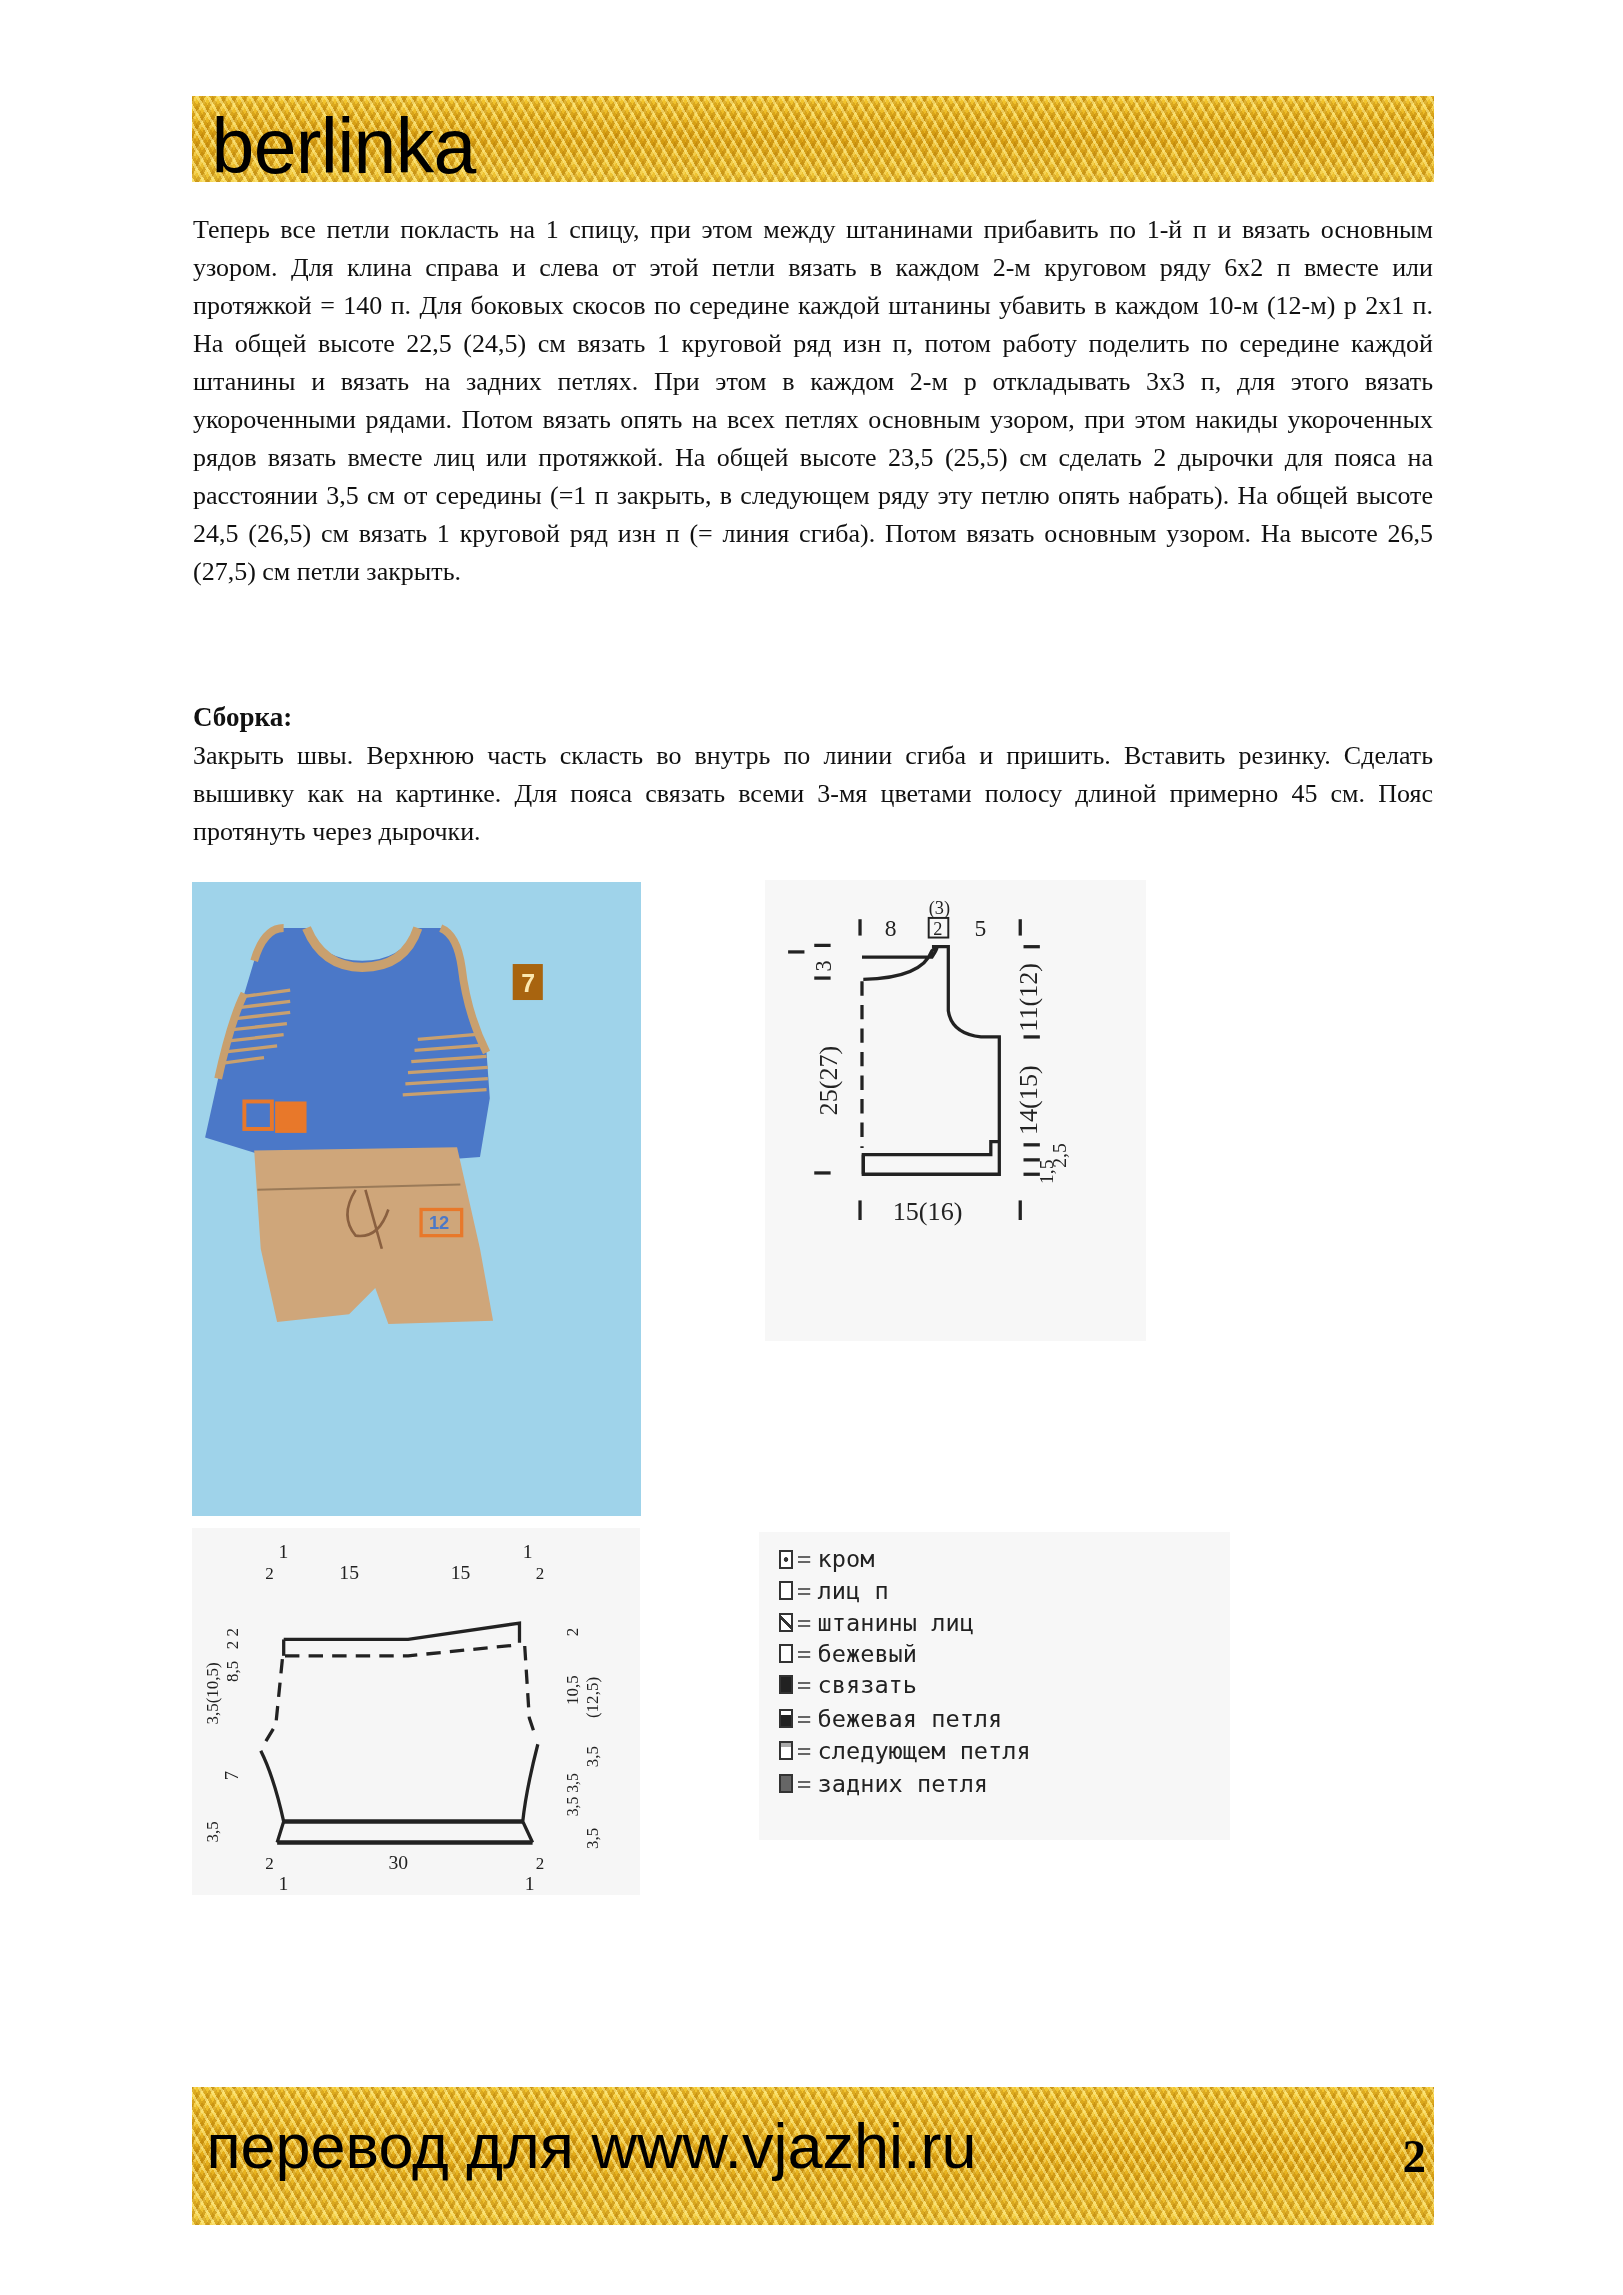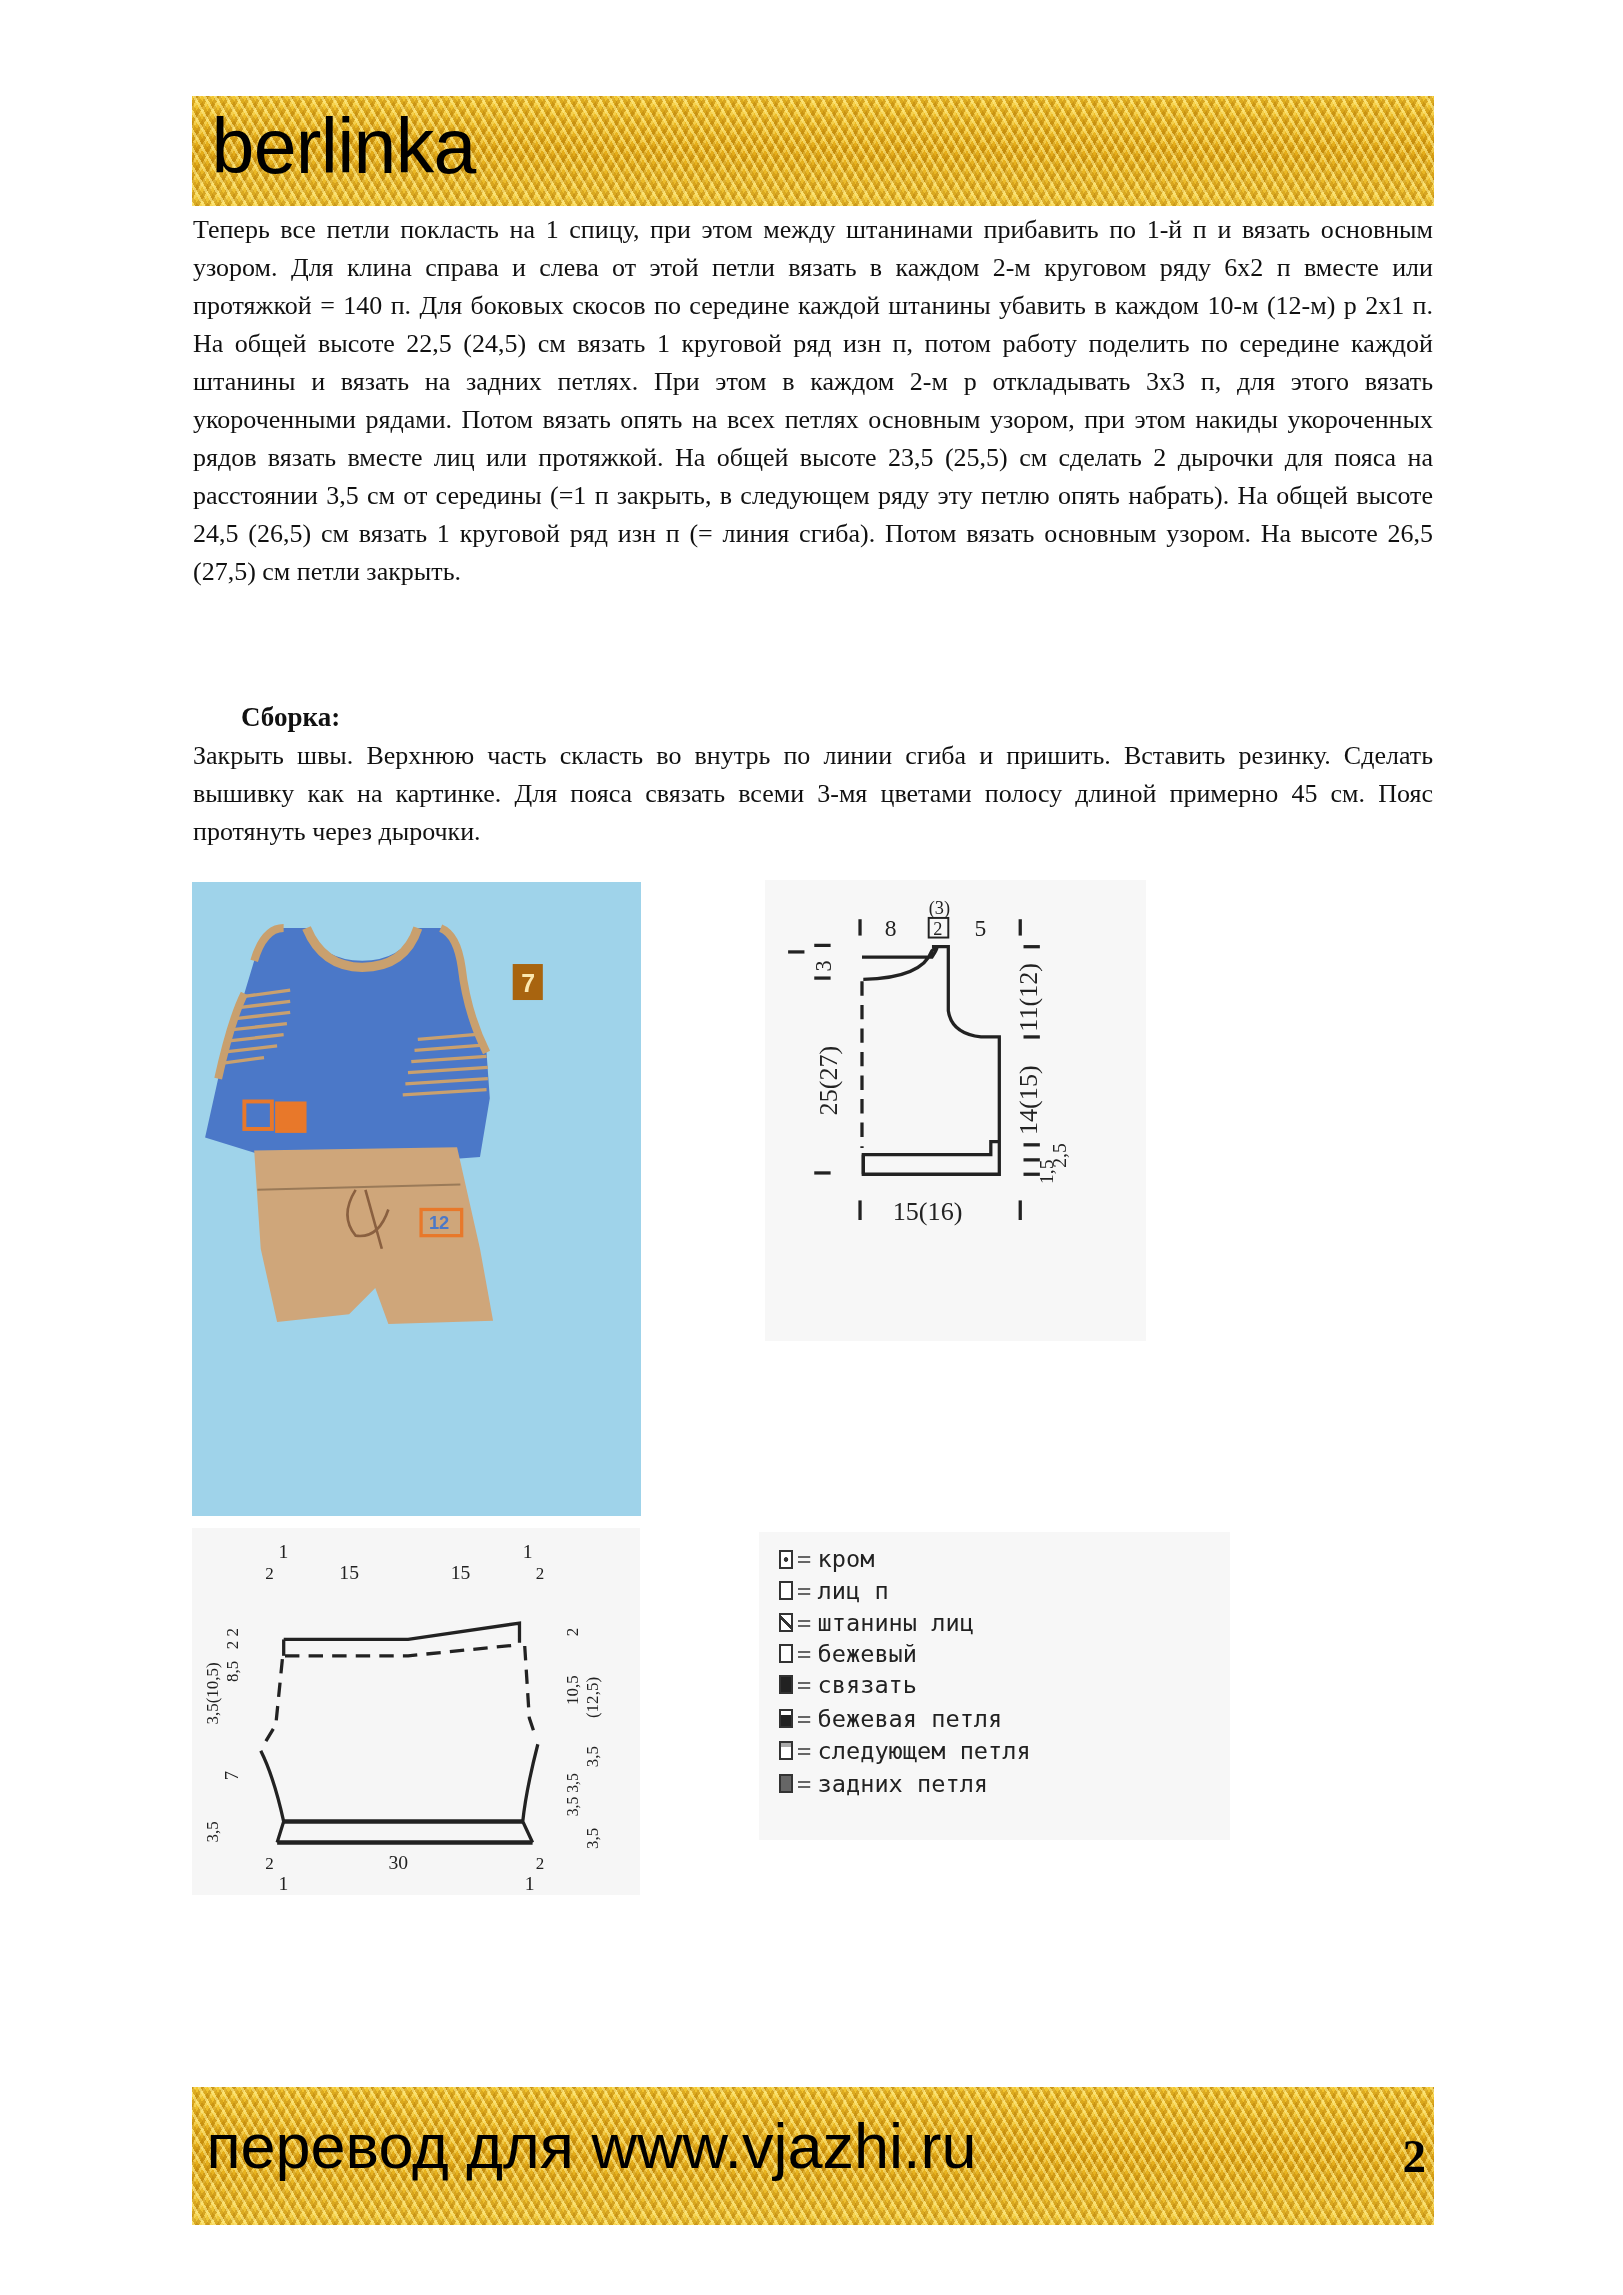--- a/index.html
+++ b/index.html
@@ -6,41 +6,41 @@
   body { width: 1624px; height: 2295px; position: relative; overflow: hidden; font-family: "Liberation Serif", serif; color: #111; }
 
   .banner {
     position: absolute; left: 192px; width: 1242px;
     background-color: #e8b820;
     background-image:
       repeating-linear-gradient(60deg, rgba(255,240,150,0.55) 0px, rgba(255,240,150,0.55) 2.6px, rgba(180,120,0,0.35) 2.6px, rgba(180,120,0,0.35) 5.9px, transparent 5.9px, transparent 9.2px),
       repeating-linear-gradient(-60deg, rgba(255,230,120,0.45) 0px, rgba(255,230,120,0.45) 2.6px, rgba(160,100,0,0.3) 2.6px, rgba(160,100,0,0.3) 5.9px, transparent 5.9px, transparent 9.2px),
       linear-gradient(180deg, #f2c630 0%, #e3ab18 50%, #f0c838 100%);
   }
-  .banner-top { top: 96px; height: 110px; }
+  .banner-top { top: 96px; height: 86px; }
   .banner-bottom { top: 2087px; height: 138px; }
   .banner-title {
     position: absolute; left: 19.6px; top: 11.8px;
     font-family: "Liberation Sans", sans-serif; font-size: 77px; line-height: 1; color: #000; letter-spacing: -0.7px;
   }
   .footer-text {
     position: absolute; left: 14.4px; top: 27.5px;
     font-family: "Liberation Sans", sans-serif; font-size: 63px; line-height: 1; color: #000;
   }
   .page-number {
     position: absolute; right: 7.9px; top: 46px;
     font-family: "Liberation Serif", serif; font-weight: bold; font-size: 47px; line-height: 1; color: #000;
   }
 
   .body-text {
     position: absolute; left: 193px; width: 1240px;
     font-family: "Liberation Serif", serif; font-size: 26px; line-height: 38px; text-align: justify; color: #111;
   }
   .p1 { top: 211px; }
-  .section-heading { position: absolute; left: 193px; top: 699px; font-family: "Liberation Serif", serif; font-weight: bold; font-size: 27px; line-height: 37px; margin-left: 48px; }
+  .section-heading { position: absolute; left: 193px; top: 699px; font-family: "Liberation Serif", serif; font-weight: bold; font-size: 27px; line-height: 37px; }
   .p2 { top: 737px; }
 
   .photo { position: absolute; left: 192px; top: 882px; width: 449px; height: 634px; background: #9fd3ea; overflow: hidden; }
   .photo svg { position: absolute; left: 0; top: 0; }
 
   .diagram-top { position: absolute; left: 765px; top: 880px; width: 381px; height: 461px; background: #f7f7f7; }
   .diagram-shorts { position: absolute; left: 192px; top: 1528px; width: 448px; height: 367px; background: #f6f6f6; }
   .legend { position: absolute; left: 759px; top: 1532px; width: 471px; height: 308px; background: #f7f7f7; }
 
   .dim { font-family: "Liberation Serif", serif; fill: #222; }

